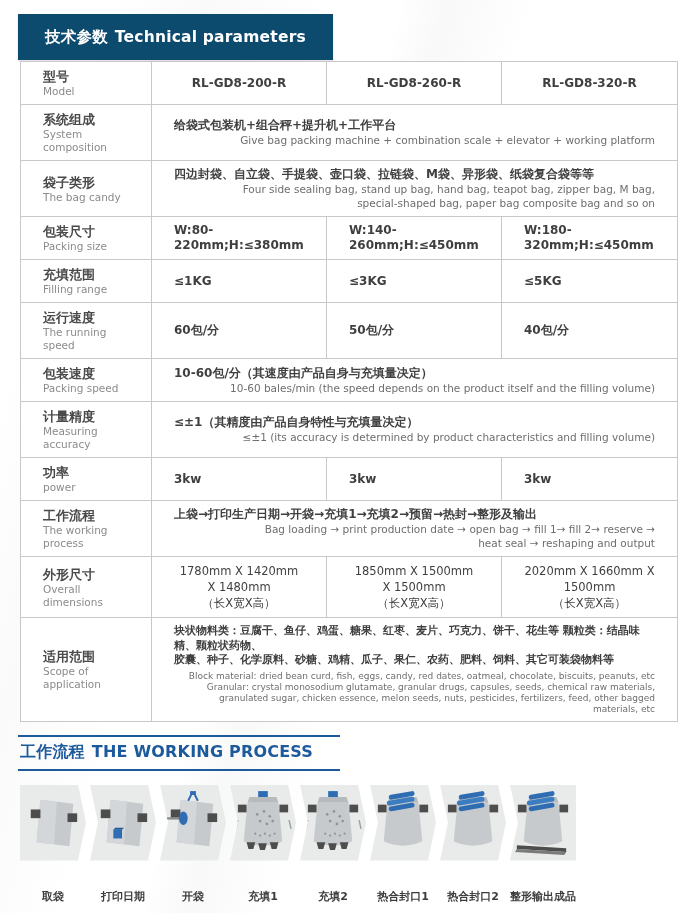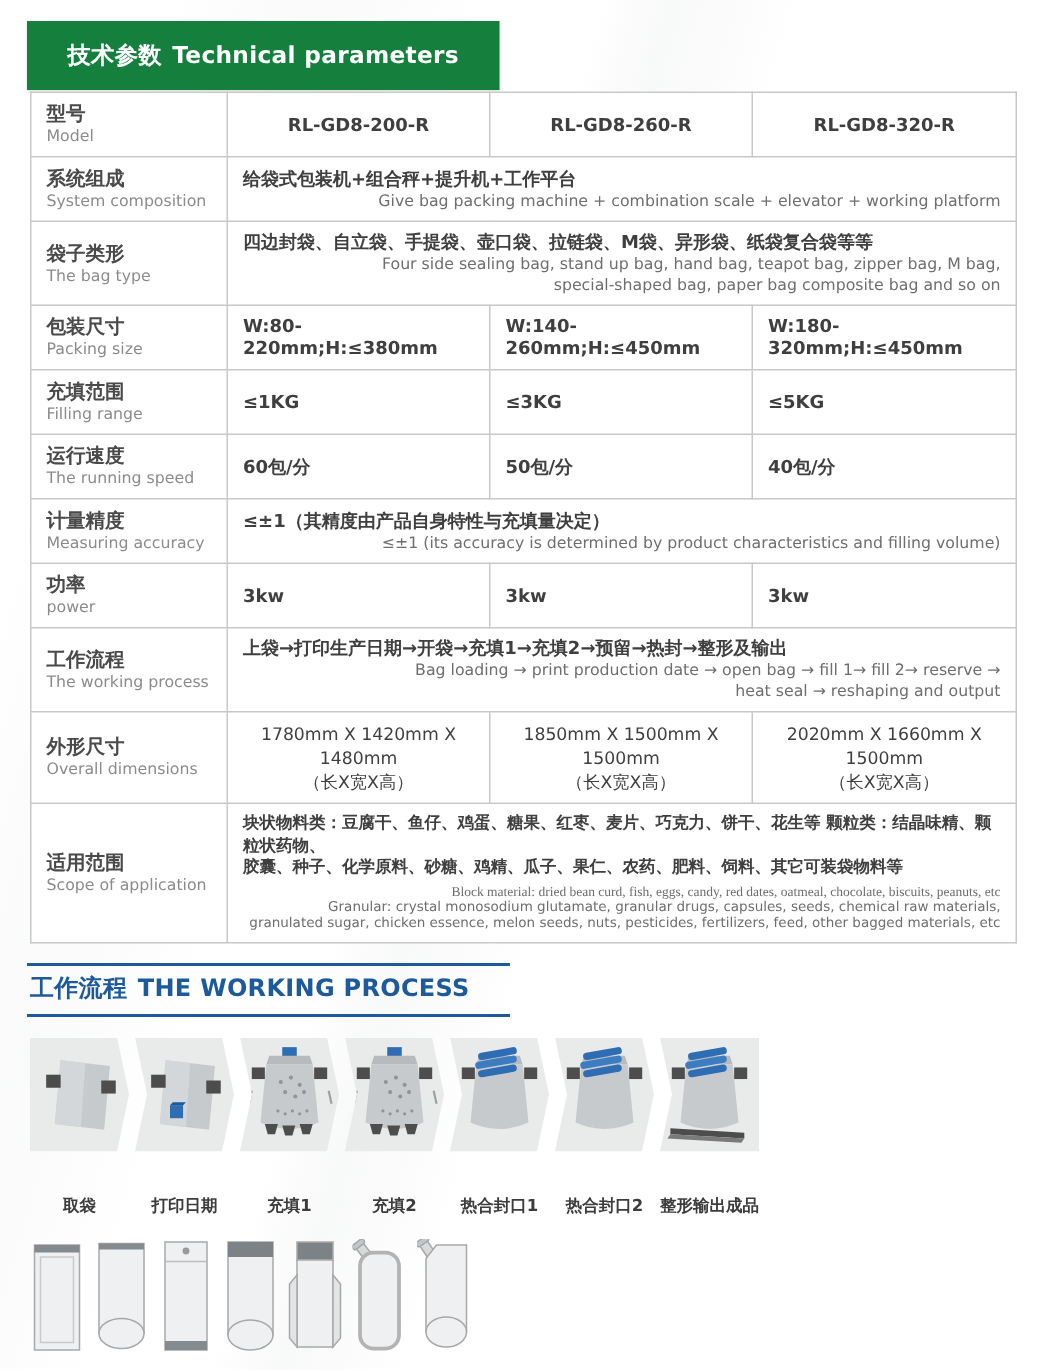--- a/index.html
+++ b/index.html
@@ -11,43 +11,43 @@
   body::before{
     content:'';position:absolute;inset:0;pointer-events:none;
     background:
       linear-gradient(106deg, transparent 42%, rgba(120,130,140,0.05) 47%, transparent 56%),
       linear-gradient(106deg, transparent 12%, rgba(120,130,140,0.04) 22%, transparent 34%);
   }
   .page{position:relative;padding:14px 0 0 0;}
 
   
   .banner{
-    margin-left:18px;width:315px;height:46px;background:#15803d;color:#fff;
+    margin-left:18px;width:315px;height:46px;background:#0c4a6e;color:#fff;
     display:flex;align-items:center;justify-content:center;gap:7px;
     font-weight:bold;font-size:15.5px;letter-spacing:0.2px;
     box-shadow:0 1px 2px rgba(0,0,0,0.15);
   }
 
   
   table.specs{
     margin:1px 0 0 20px;width:657px;border-collapse:collapse;table-layout:fixed;
     background:#fff;border:1px solid #adadad;
   }
-  table.specs td{border:1px solid #c6c8ca;vertical-align:middle;padding:6px 10px;}
+  table.specs td{border:1px solid #c6c8ca;vertical-align:middle;padding:6px 22px;}
   td.lbl{padding-left:14px;}
   .lbl-cn{font-size:13px;font-weight:bold;color:#4a4a4a;line-height:17px;}
   .lbl-en{font-size:10.5px;color:#8b8b8b;line-height:13px;}
   .val .cn{font-size:12px;font-weight:bold;color:#3f3f3f;line-height:15px;}
   .val .en{font-size:10.5px;font-weight:normal;color:#6e6e6e;line-height:13px;margin-top:1px;text-align:right;}
   .val.center{text-align:center;}
   .val.dims{text-align:center;margin-top:18px;}
   .val.dims .cn{font-weight:normal;font-size:11.5px;line-height:16px;}
   .val.small .cn{font-size:11px;line-height:14.5px;}
   .val.small .en{font-size:9px;line-height:11px;margin-top:0;}
-  .val.small .cn + .en{margin-top:3px;font-family:Liberation Serif, serif;}
+  .val.small .cn + .en{margin-top:3px;}
 
   
   .sec-heading{
     margin:13px 0 0 18px;width:318px;
     border-top:2px solid #1d5a9c;border-bottom:2px solid #1d5a9c;
     padding:5px 2px 6px 2px;
     color:#1d5a9c;font-weight:bold;font-size:16px;letter-spacing:0.2px;
     display:flex;gap:7px;align-items:baseline;
   }
 
@@ -106,21 +106,21 @@
             <div class="lbl-en">System composition</div>
           </td>
           <td colspan="3" class="val merged ">
             <div class="cn">给袋式包装机+组合秤+提升机+工作平台</div>
             <div class="en">Give bag packing machine + combination scale + elevator + working platform</div>
           </td>
         </tr>
         <tr>
           <td class="lbl">
             <div class="lbl-cn">袋子类形</div>
-            <div class="lbl-en">The bag type</div>
+            <div class="lbl-en">The bag candy</div>
           </td>
           <td colspan="3" class="val merged ">
             <div class="cn">四边封袋、自立袋、手提袋、壶口袋、拉链袋、M袋、异形袋、纸袋复合袋等等</div>
             <div class="en">Four side sealing bag, stand up bag, hand bag, teapot bag, zipper bag, M bag,</div>
             <div class="en">special-shaped bag, paper bag composite bag and so on</div>
           </td>
         </tr>
         <tr>
           <td class="lbl">
             <div class="lbl-cn">包装尺寸</div>
@@ -157,20 +157,30 @@
             <div class="lbl-en">The running speed</div>
           </td>
           <td class="val ">
             <div class="cn">60包/分</div>
           </td>
           <td class="val ">
             <div class="cn">50包/分</div>
           </td>
           <td class="val ">
             <div class="cn">40包/分</div>
+          </td>
+        </tr>
+        <tr>
+          <td class="lbl">
+            <div class="lbl-cn">包装速度</div>
+            <div class="lbl-en">Packing speed</div>
+          </td>
+          <td colspan="3" class="val merged ">
+            <div class="cn">10-60包/分（其速度由产品自身与充填量决定）</div>
+            <div class="en">10-60 bales/min (the speed depends on the product itself and the filling volume)</div>
           </td>
         </tr>
         <tr>
           <td class="lbl">
             <div class="lbl-cn">计量精度</div>
             <div class="lbl-en">Measuring accuracy</div>
           </td>
           <td colspan="3" class="val merged ">
             <div class="cn">≤±1（其精度由产品自身特性与充填量决定）</div>
             <div class="en">≤±1 (its accuracy is determined by product characteristics and filling volume)</div>
@@ -258,20 +268,35 @@
           <svg width="58" height="64" viewBox="0 0 60 66">
             <polygon points="17,9 51,13 47,57 13,53" fill="#c7cacd"></polygon>
             <polygon points="17,9 34,11 31,55 13,53" fill="#d4d7d9"></polygon>
             <rect x="7" y="19" width="10" height="9" fill="#4d4d4d"></rect>
             <rect x="45" y="23" width="10" height="9" fill="#4d4d4d"></rect>
             <polygon points="20,40 29,40 31,38 22,38" fill="#1d5a9c"></polygon>
             <rect x="20" y="40" width="9" height="9" fill="#2e6cb3"></rect>
           </svg>
         </div>
         <div class="step-label">打印日期</div>
+      </div>
+      <div class="step">
+        <div class="step-tile">
+          <svg width="58" height="64" viewBox="0 0 60 66">
+            <polygon points="17,9 51,13 47,57 13,53" fill="#c7cacd"></polygon>
+            <polygon points="17,9 34,11 31,55 13,53" fill="#d4d7d9"></polygon>
+            <rect x="7" y="19" width="10" height="9" fill="#4d4d4d"></rect>
+            <rect x="45" y="23" width="10" height="9" fill="#4d4d4d"></rect>
+            <rect x="0" y="27" width="16" height="2.5" fill="#8b8f93"></rect>
+            <ellipse cx="20" cy="28" rx="4.5" ry="7" fill="#2e6cb3"></ellipse>
+            <path d="M29,2 L25,10 M31,2 L35,10" stroke="#2e6cb3" stroke-width="2" fill="none"></path>
+            <rect x="27" y="0" width="6" height="4" fill="#2e6cb3"></rect>
+          </svg>
+        </div>
+        <div class="step-label">开袋</div>
       </div>
       <div class="step">
         <div class="step-tile">
           <svg width="58" height="64" viewBox="0 0 60 66">
             <rect x="25" y="0" width="10" height="8" fill="#2e6cb3"></rect>
             <polygon points="16,6 44,6 46,12 14,12" fill="#b7bbbe"></polygon>
             <path d="M14,12 L46,12 L50,52 Q30,61 10,52 Z" fill="#c7cacd"></path>
             <rect x="4" y="14" width="9" height="8" fill="#4d4d4d"></rect>
             <rect x="47" y="14" width="9" height="8" fill="#4d4d4d"></rect>
             <g fill="#8e9498">

